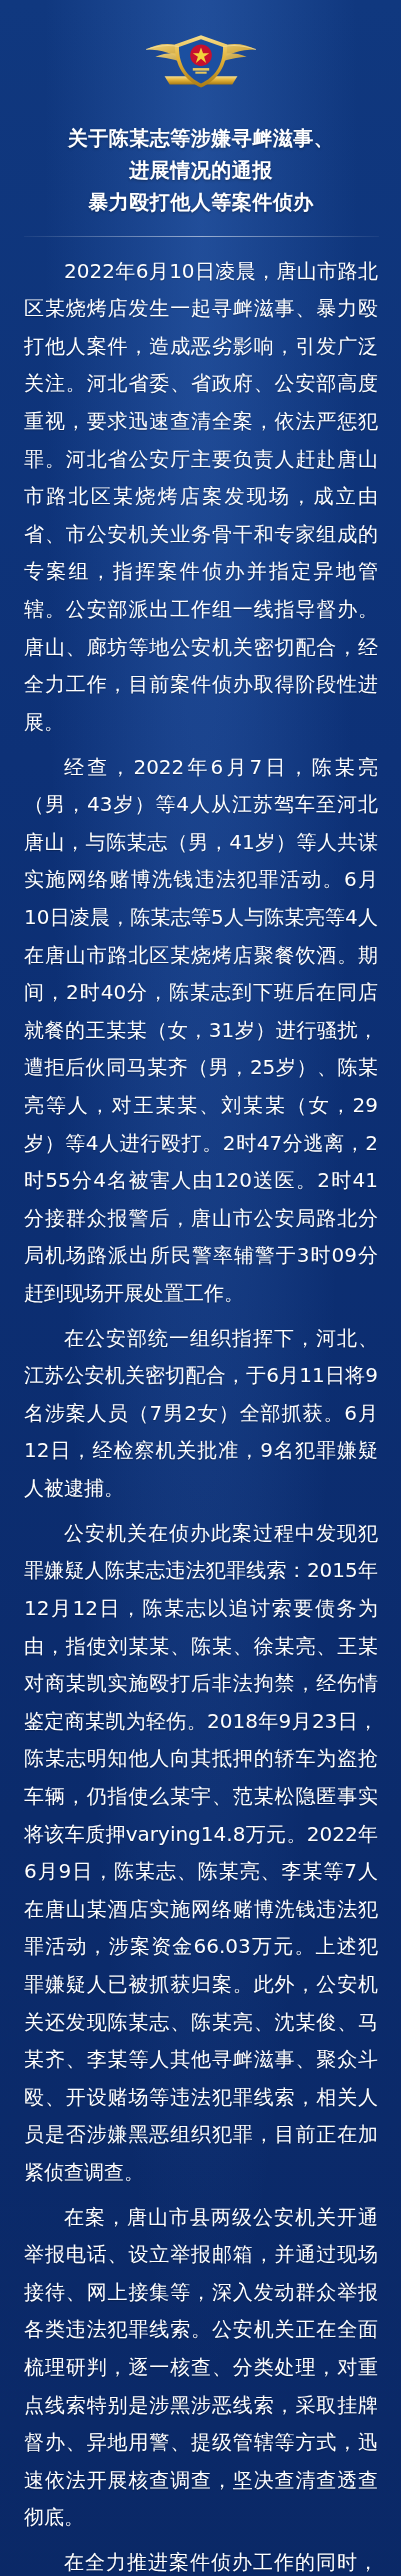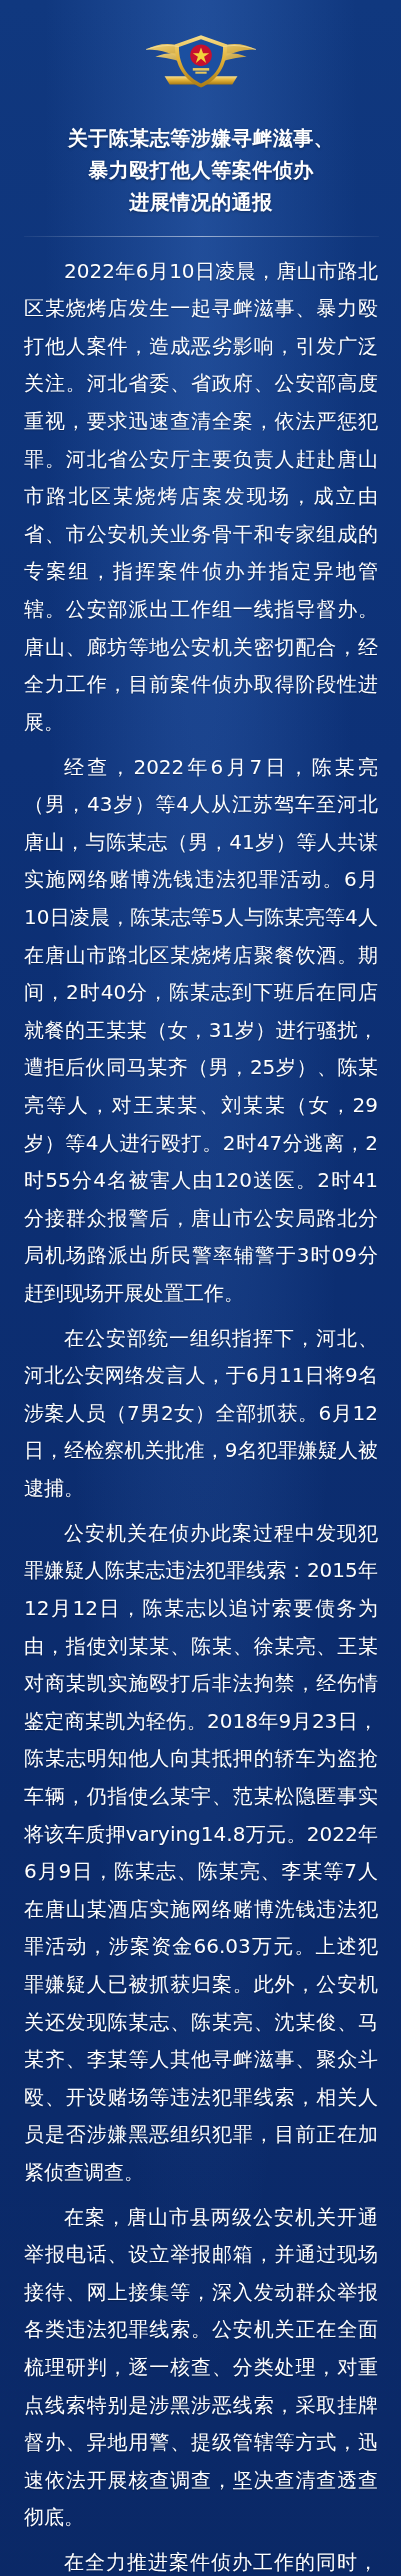--- a/index.html
+++ b/index.html
@@ -159,29 +159,29 @@
           <rect x="104" y="87" width="22" height="4" fill="#e8c75c"></rect>
 
           <path d="M8 44 C30 36 52 34 72 38" stroke="#f7e3a2" stroke-width="2" fill="none" opacity="0.7"></path>
           <path d="M222 44 C200 36 178 34 158 38" stroke="#f7e3a2" stroke-width="2" fill="none" opacity="0.7"></path>
         </svg>
       </div>
     </div>
 
     <div class="title-box">
       <div class="title-line">关于陈某志等涉嫌寻衅滋事、</div>
+      <div class="title-line">进展情况的通报</div>
       <div class="title-line">暴力殴打他人等案件侦办</div>
-      <div class="title-line">进展情况的通报</div>
     </div>
     <div class="title-rule"></div>
 
     <div class="body-box">
       <p class="para">2022年6月10日凌晨，唐山市路北区某烧烤店发生一起寻衅滋事、暴力殴打他人案件，造成恶劣影响，引发广泛关注。河北省委、省政府、公安部高度重视，要求迅速查清全案，依法严惩犯罪。河北省公安厅主要负责人赶赴唐山市路北区某烧烤店案发现场，成立由省、市公安机关业务骨干和专家组成的专案组，指挥案件侦办并指定异地管辖。公安部派出工作组一线指导督办。唐山、廊坊等地公安机关密切配合，经全力工作，目前案件侦办取得阶段性进展。</p>
       <p class="para">经查，2022年6月7日，陈某亮（男，43岁）等4人从江苏驾车至河北唐山，与陈某志（男，41岁）等人共谋实施网络赌博洗钱违法犯罪活动。6月10日凌晨，陈某志等5人与陈某亮等4人在唐山市路北区某烧烤店聚餐饮酒。期间，2时40分，陈某志到下班后在同店就餐的王某某（女，31岁）进行骚扰，遭拒后伙同马某齐（男，25岁）、陈某亮等人，对王某某、刘某某（女，29岁）等4人进行殴打。2时47分逃离，2时55分4名被害人由120送医。2时41分接群众报警后，唐山市公安局路北分局机场路派出所民警率辅警于3时09分赶到现场开展处置工作。</p>
-      <p class="para">在公安部统一组织指挥下，河北、河北公安网络发言人，于6月11日将9名涉案人员（7男2女）全部抓获。6月12日，经检察机关批准，9名犯罪嫌疑人被逮捕。</p>
+      <p class="para">在公安部统一组织指挥下，河北、江苏公安机关密切配合，于6月11日将9名涉案人员（7男2女）全部抓获。6月12日，经检察机关批准，9名犯罪嫌疑人被逮捕。</p>
       <p class="para">公安机关在侦办此案过程中发现犯罪嫌疑人陈某志违法犯罪线索：2015年12月12日，陈某志以追讨索要债务为由，指使刘某某、陈某、徐某亮、王某对商某凯实施殴打后非法拘禁，经伤情鉴定商某凯为轻伤。2018年9月23日，陈某志明知他人向其抵押的轿车为盗抢车辆，仍指使么某宇、范某松隐匿事实将该车质押varying14.8万元。2022年6月9日，陈某志、陈某亮、李某等7人在唐山某酒店实施网络赌博洗钱违法犯罪活动，涉案资金66.03万元。上述犯罪嫌疑人已被抓获归案。此外，公安机关还发现陈某志、陈某亮、沈某俊、马某齐、李某等人其他寻衅滋事、聚众斗殴、开设赌场等违法犯罪线索，相关人员是否涉嫌黑恶组织犯罪，目前正在加紧侦查调查。</p>
       <p class="para">在案，唐山市县两级公安机关开通举报电话、设立举报邮箱，并通过现场接待、网上接集等，深入发动群众举报各类违法犯罪线索。公安机关正在全面梳理研判，逐一核查、分类处理，对重点线索特别是涉黑涉恶线索，采取挂牌督办、异地用警、提级管辖等方式，迅速依法开展核查调查，坚决查清查透查彻底。</p>
       <p class="para">在全力推进案件侦办工作的同时，公安机关警务督察部门会同纪检监察机关及时介入，对出警不及时、唐山市路北区某烧烤店发生一起寻衅滋事，目前已有警务人员接受纪律审查和监察调查，唐山市公安局对路北分局副局长李某予以免职。</p>
       <p class="para">公安机关将及时向社会通报案件侦办相关进展情况。</p>
     </div>
 
     <div class="sign-box">
       <div class="sign-line">河北省公安厅</div>
       <div class="sign-line">2022年6月21日</div>
     </div>

